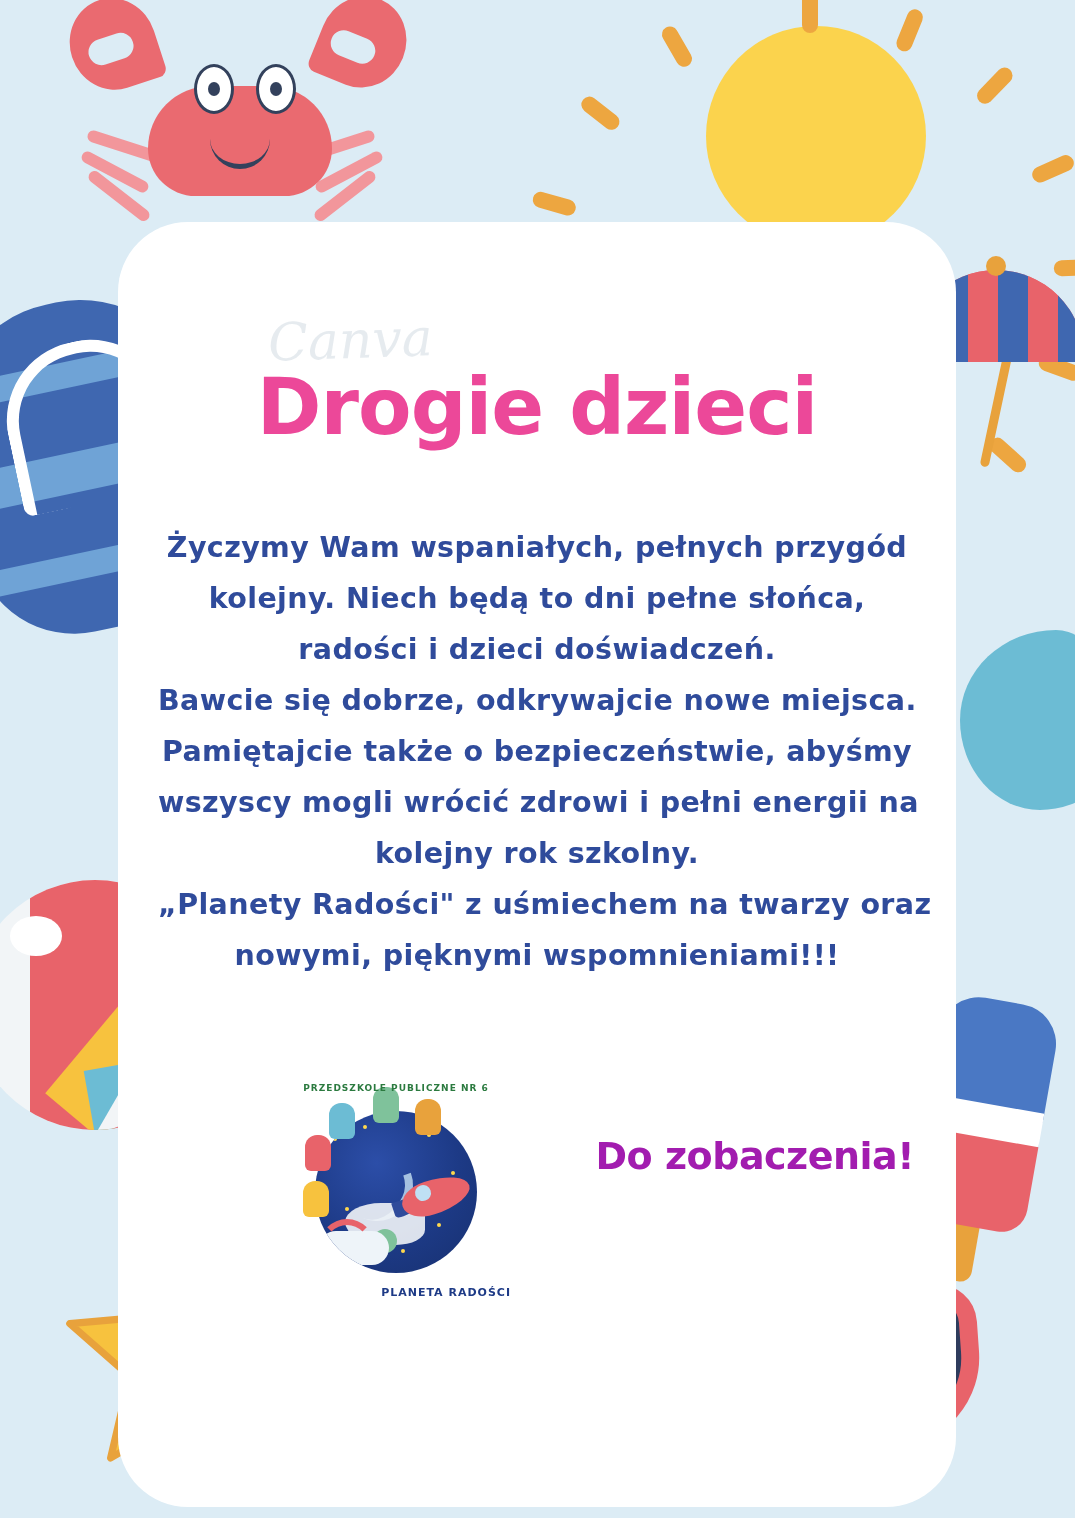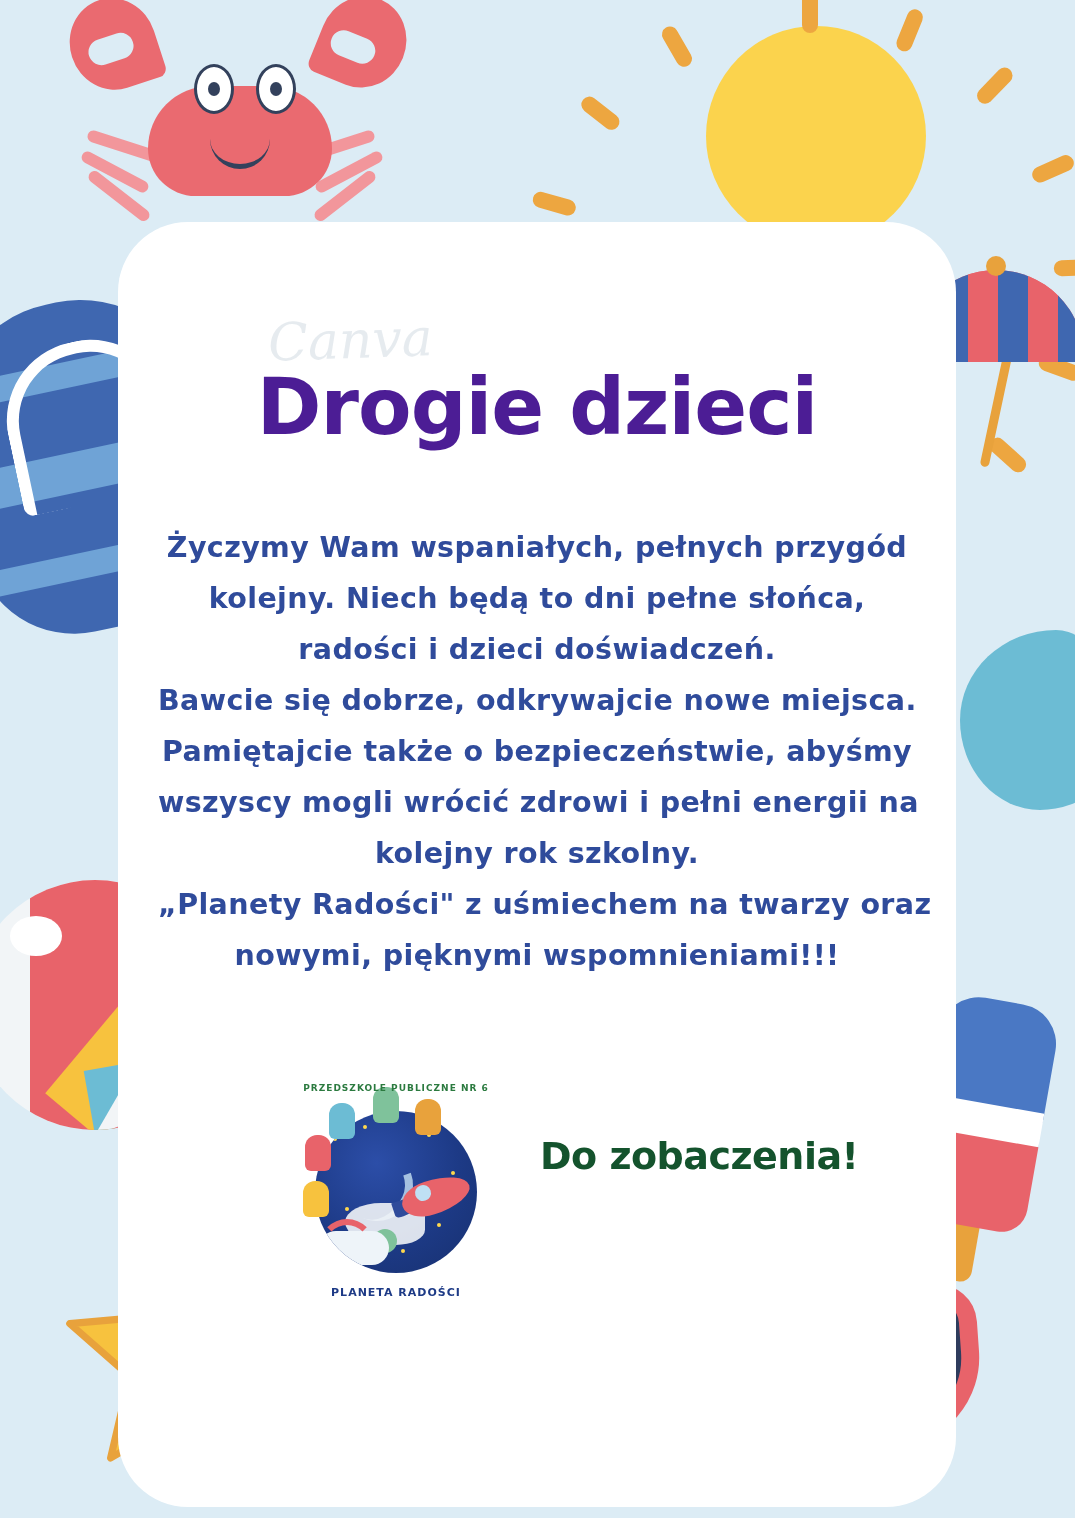--- a/index.html
+++ b/index.html
@@ -31,21 +31,21 @@
     border-radius: 70px;
   }
 
   
   .headline {
     position: absolute;
     left: 0;
     top: 140px;
     width: 100%;
     text-align: center;
-    color: #4c1d95;
+    color: #ec4899;
     font-family: "DejaVu Sans", sans-serif;
     font-weight: 800;
     font-size: 78px;
     letter-spacing: -1px;
   }
 
   
   .body-text {
     position: absolute;
     left: 40px;
@@ -57,25 +57,25 @@
     font-size: 28.5px;
     line-height: 51px;
     font-weight: 600;
     letter-spacing: 0.4px;
   }
   .body-text .line { white-space: nowrap; }
 
   
   .closing {
     position: absolute;
-    left: 422px;
+    left: 406px;
     top: 912px;
     width: 390px;
-    text-align: left;
-    color: #14532d;
+    text-align: right;
+    color: #a21caf;
     font-weight: 800;
     font-size: 38px;
     letter-spacing: -0.5px;
   }
 
   
   .logo {
     position: absolute;
     left: 163px;
     top: 855px;
@@ -176,21 +176,21 @@
   .logo-text-top, .logo-text-bottom {
     position: absolute;
     left: 0; width: 230px;
     text-align: center;
     font-size: 9px;
     font-weight: 800;
     color: #2b7a3f;
     letter-spacing: 1px;
   }
   .logo-text-top { top: 6px; }
-  .logo-text-bottom { bottom: 8px; color: #1d3a86; font-size: 11px; }
+  .logo-text-bottom { bottom: 8px; color: #1d3a86; font-size: 11px; text-align: right; }
 
   
 
   
   .crab { position: absolute; left: 30px; top: -10px; width: 400px; height: 250px; }
   .crab .shell {
     position: absolute; left: 118px; top: 96px;
     width: 184px; height: 110px;
     background: #ea6a70;
     border-radius: 92px 92px 70px 70px;

